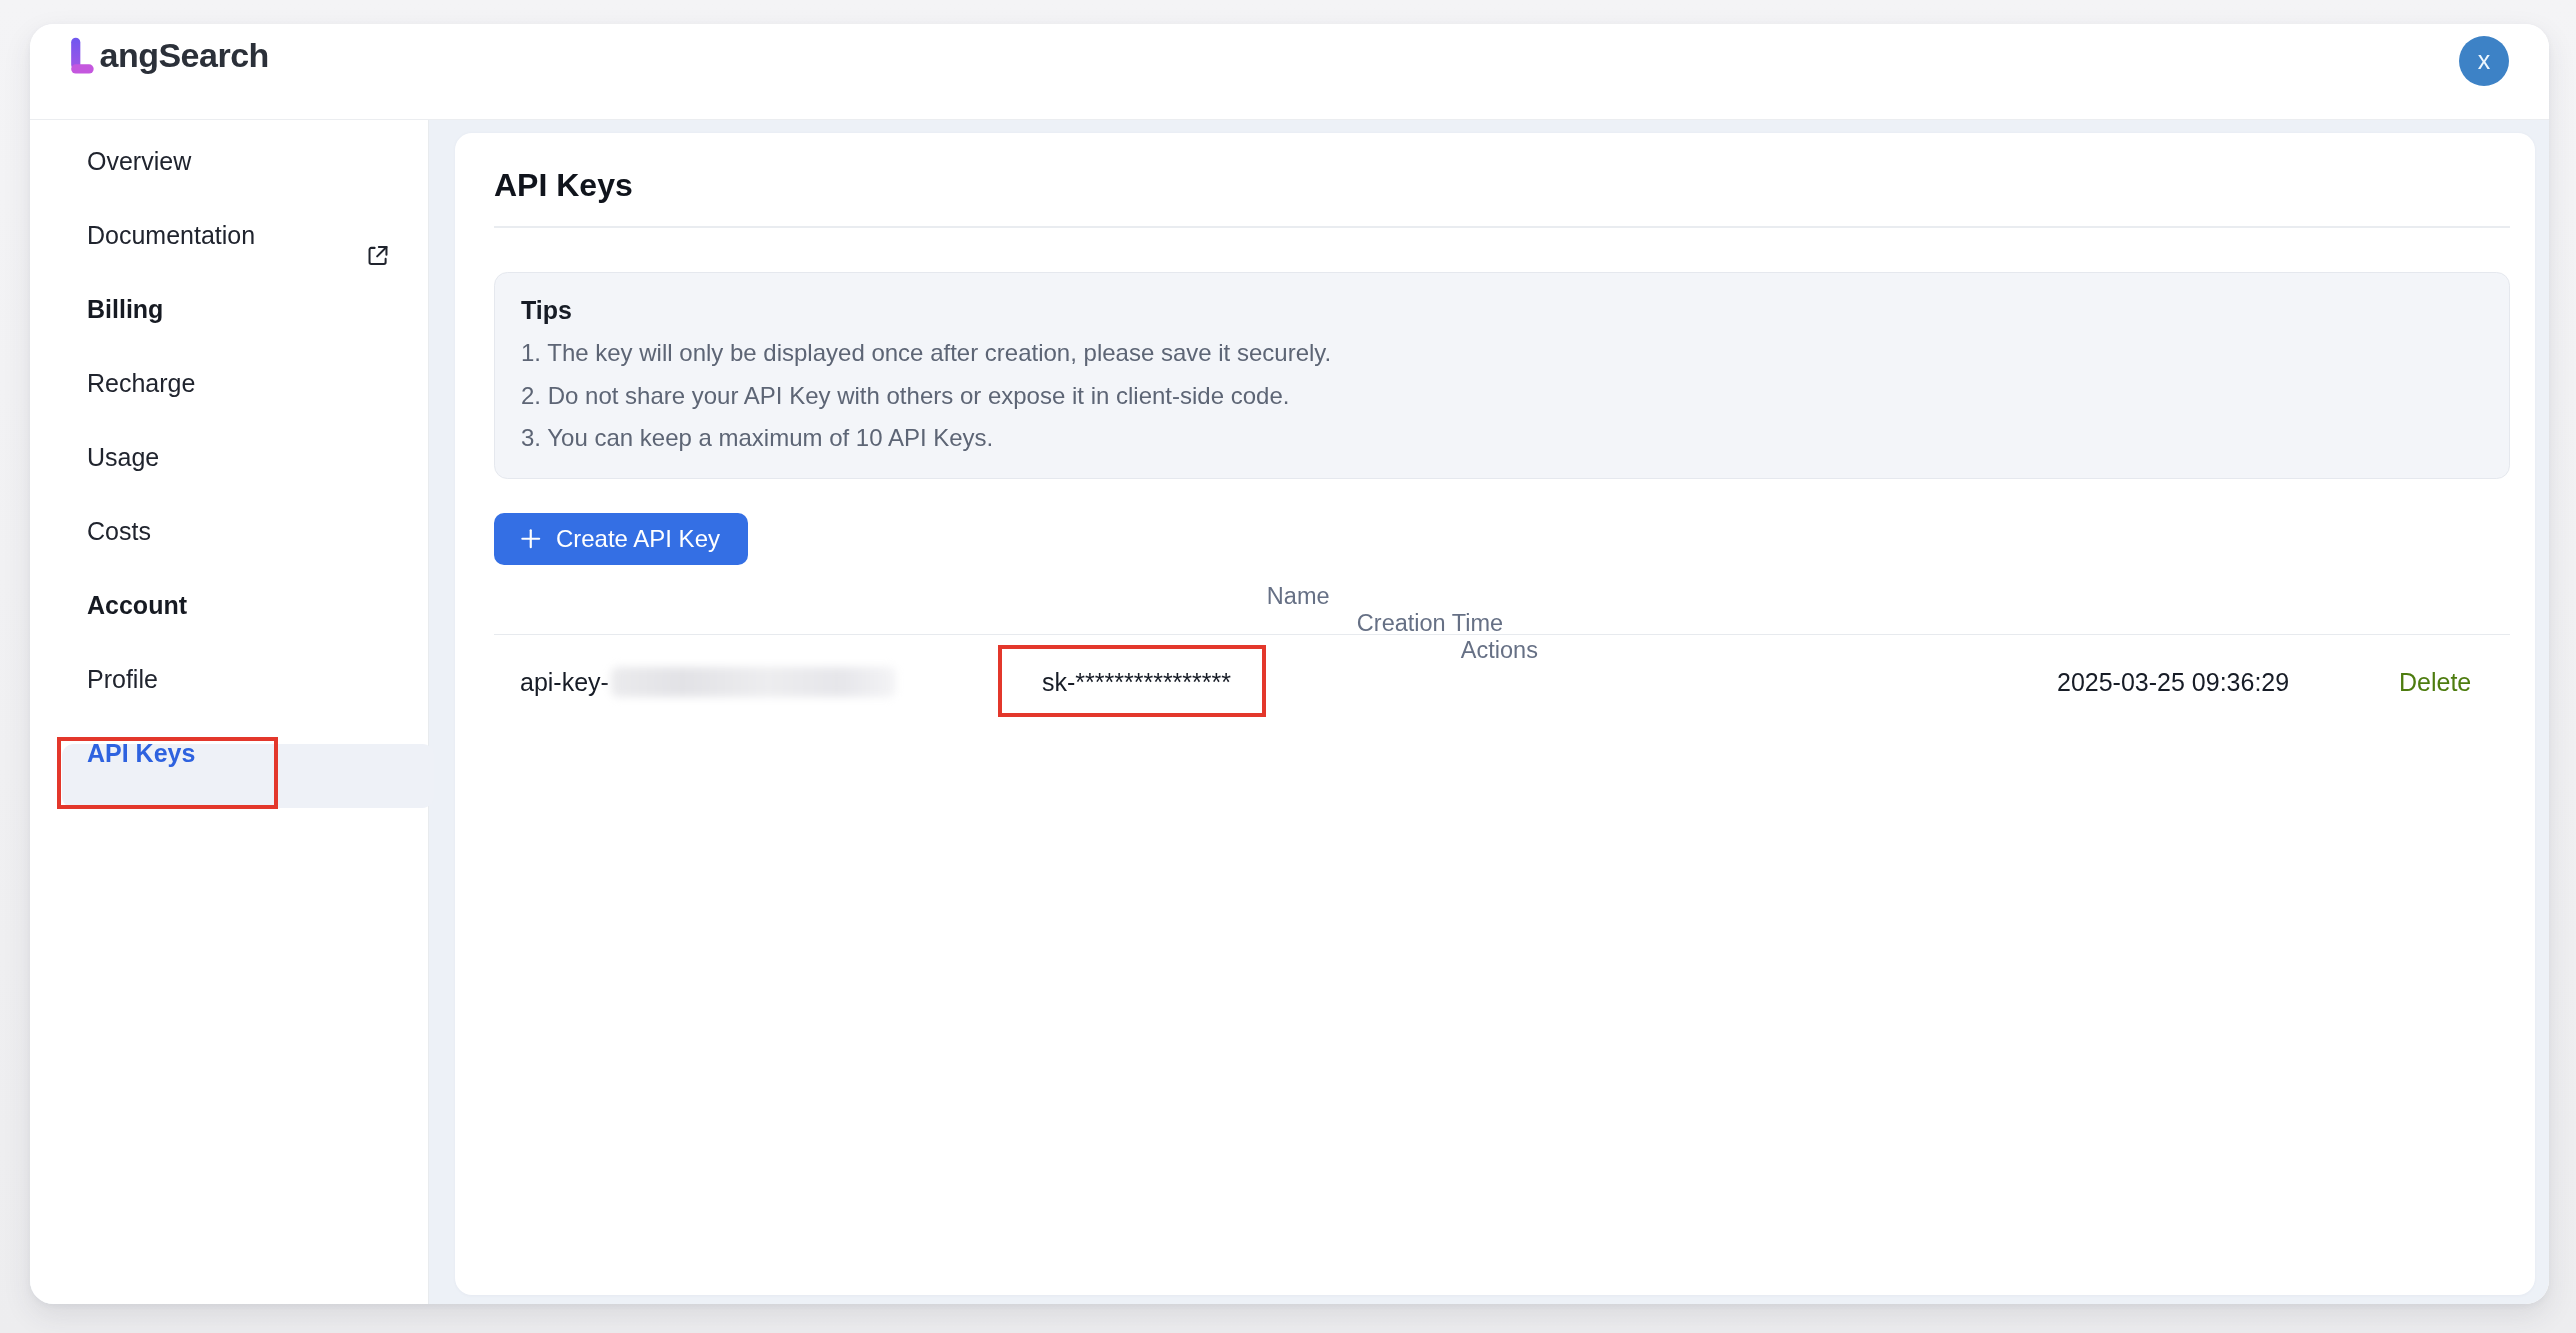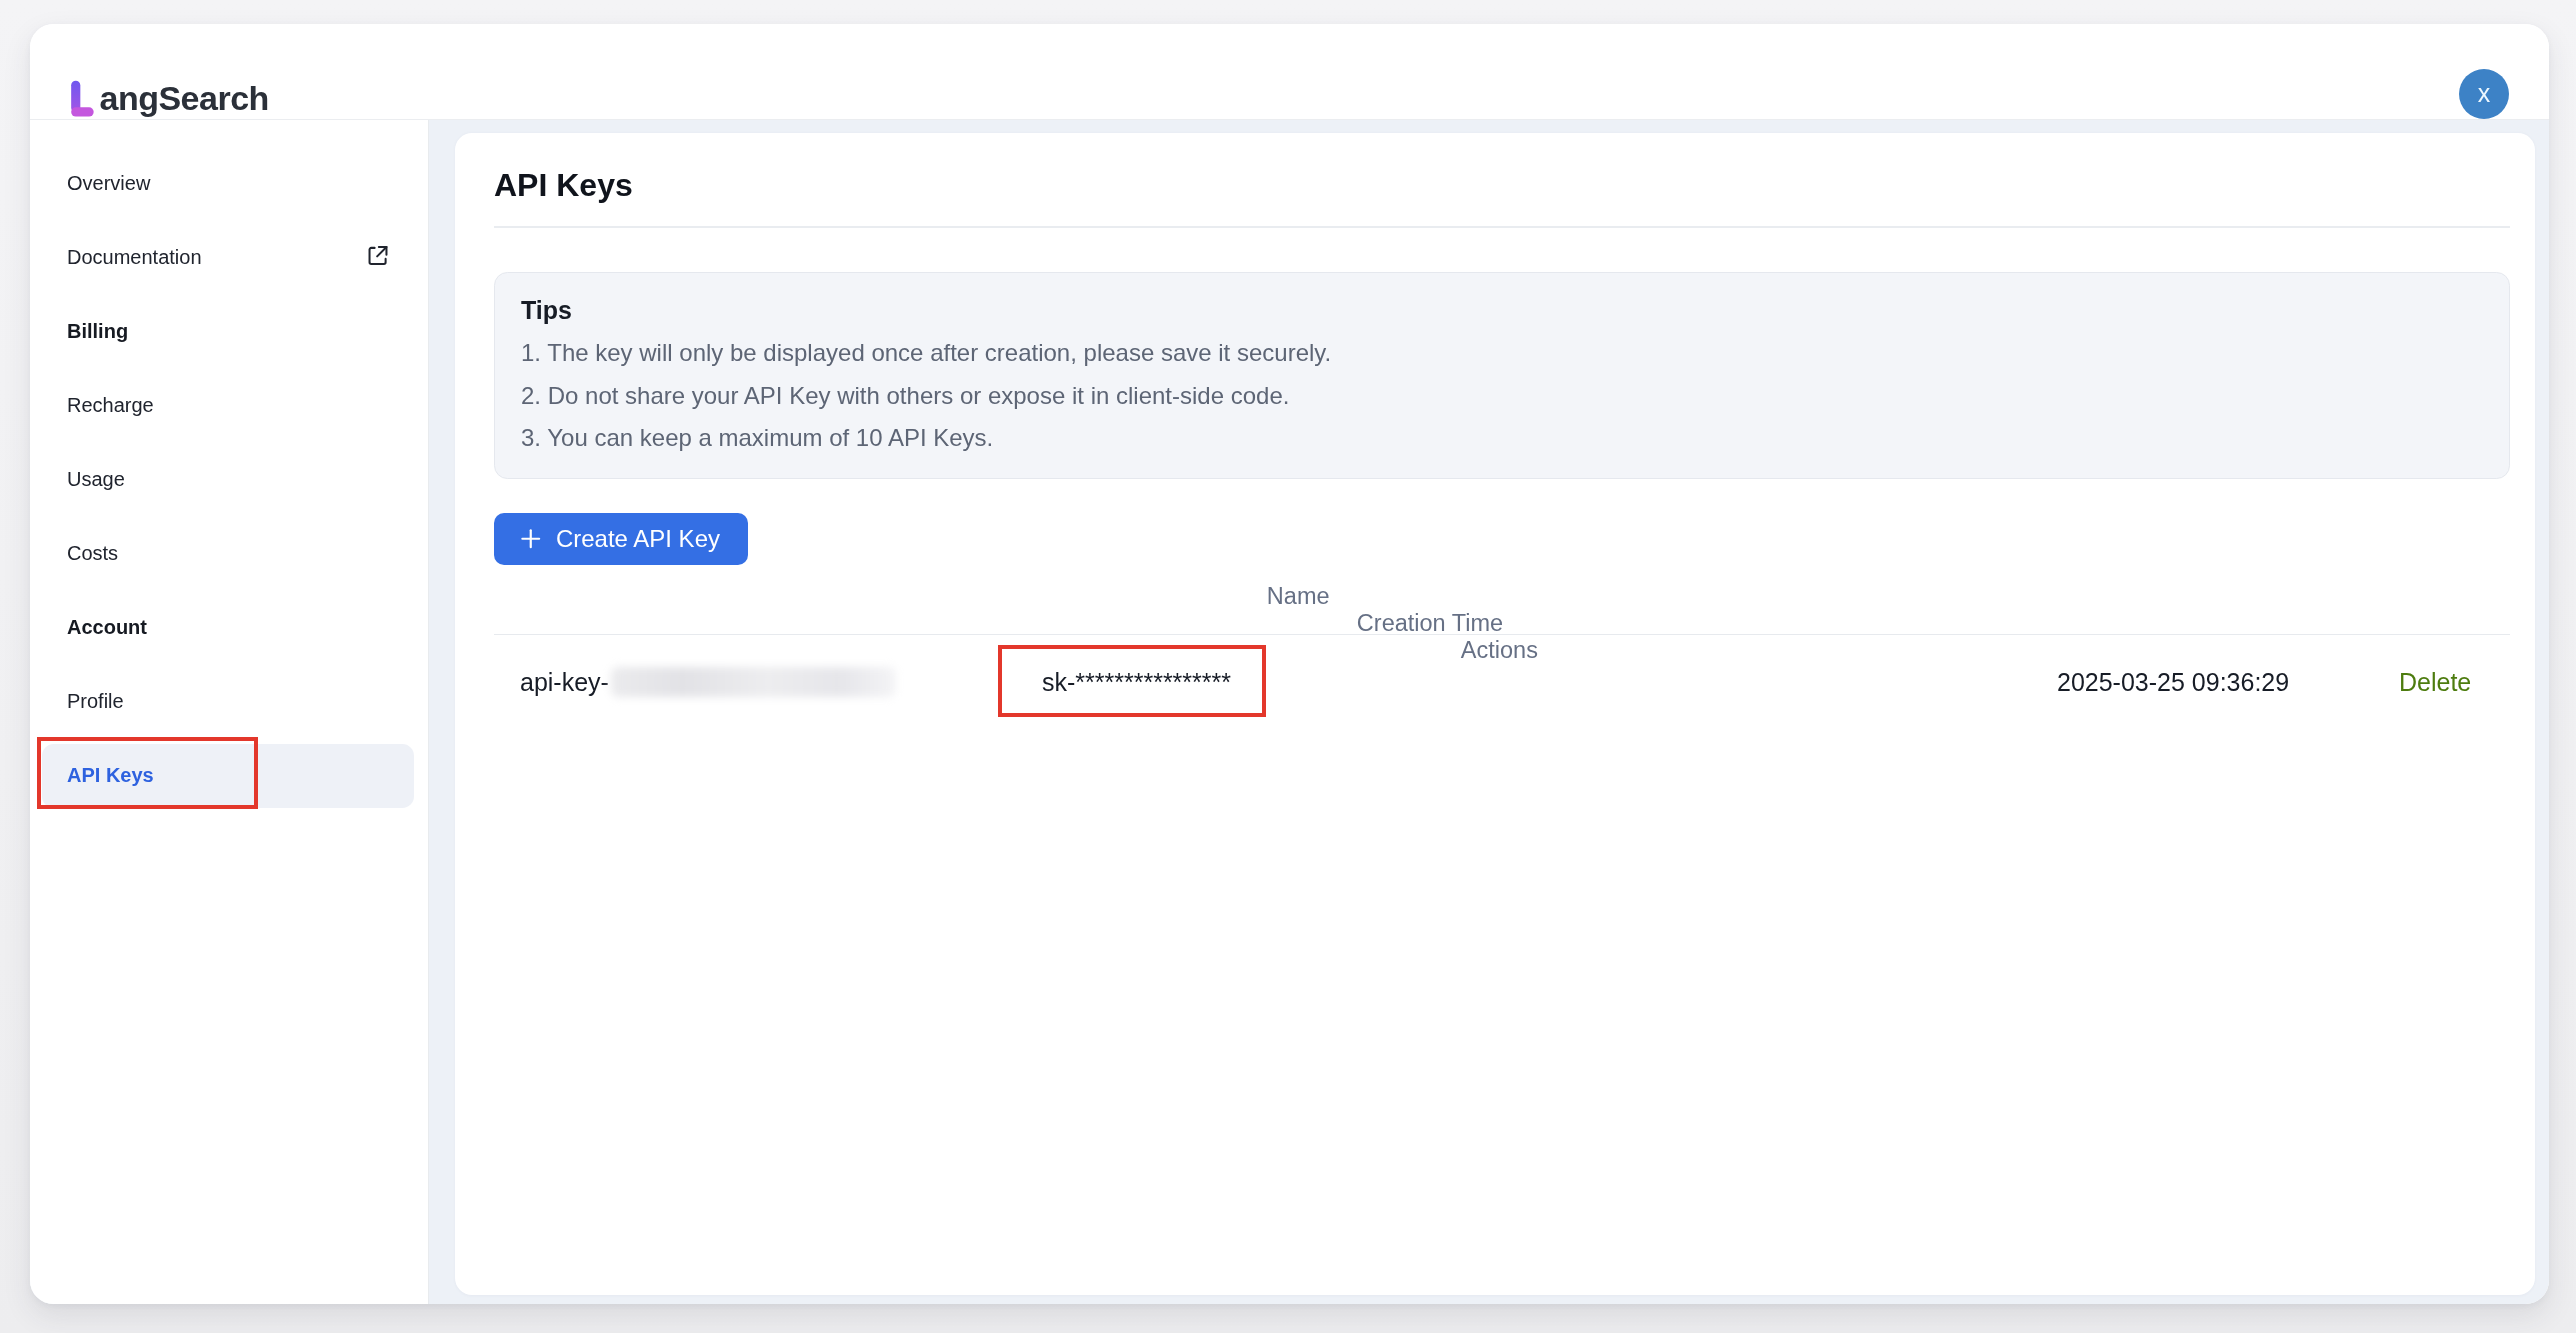--- a/index.html
+++ b/index.html
@@ -16,22 +16,22 @@
   .card {
     position:absolute; left:30px; top:23.5px; width:2519px; height:1280px;
     background:#ffffff; border-radius:23.5px; overflow:hidden;
     box-shadow:0 11.7px 28.5px rgba(45,50,70,.10), 0 2.5px 6.7px rgba(45,50,70,.05);
     display:flex; flex-direction:column;
   }
 
   
   .card-header {
     flex:0 0 96px; height:96px;
-    display:flex; align-items:flex-end;
-    padding:4px 40px 0 37px;
+    display:flex; align-items:flex-start;
+    padding:12px 40px 0 37px;
     border-bottom:1.7px solid #ebedf0;
     background:#fff;
   }
   .logo { display:flex; align-items:center; gap:2.5px; cursor:pointer; }
   .logo svg { display:block; }
   .logo-text { font-size:34px; font-weight:700; color:#2b3039; letter-spacing:-0.5px; line-height:39px; }
   .avatar {
     margin-left:auto; width:50px; height:50px; border-radius:50%;
     background:#3d82c6; color:#eef8ff; font-size:25px; font-weight:400;
     display:flex; align-items:center; justify-content:center; cursor:pointer;
@@ -39,22 +39,22 @@
 
   
   .card-body { flex:1; display:flex; background:#edf1f7; min-height:0; }
 
   
   .sidebar {
     flex:0 0 399px; width:399px; background:#ffffff;
     border-right:1.7px solid #e8ebee; padding-top:27px; position:relative;
   }
   .side-item {
-    position:relative; height:74px; display:flex; align-items:center;
-    padding-left:37px; font-size:20px; color:#20242e; cursor:pointer;
+    position:relative; height:74px; display:flex; align-items:flex-start;
+    padding-left:37px; font-size:25px; color:#20242e; cursor:pointer;margin-left:20px;
   }
   .side-item .lbl { position:relative; z-index:2; }
   .side-item.bold .lbl { font-weight:700; color:#161a22; }
   .side-item.active .lbl { font-weight:700; color:#2e62df; }
   .active-pill {
     position:absolute; left:11.7px; top:5px; width:372px; height:64px;
     background:#eef1f7; border-radius:11.7px; z-index:1;
   }
   .ext-icon { position:absolute; right:39px; top:50%; transform:translateY(-50%); z-index:2; cursor:pointer; }
 

